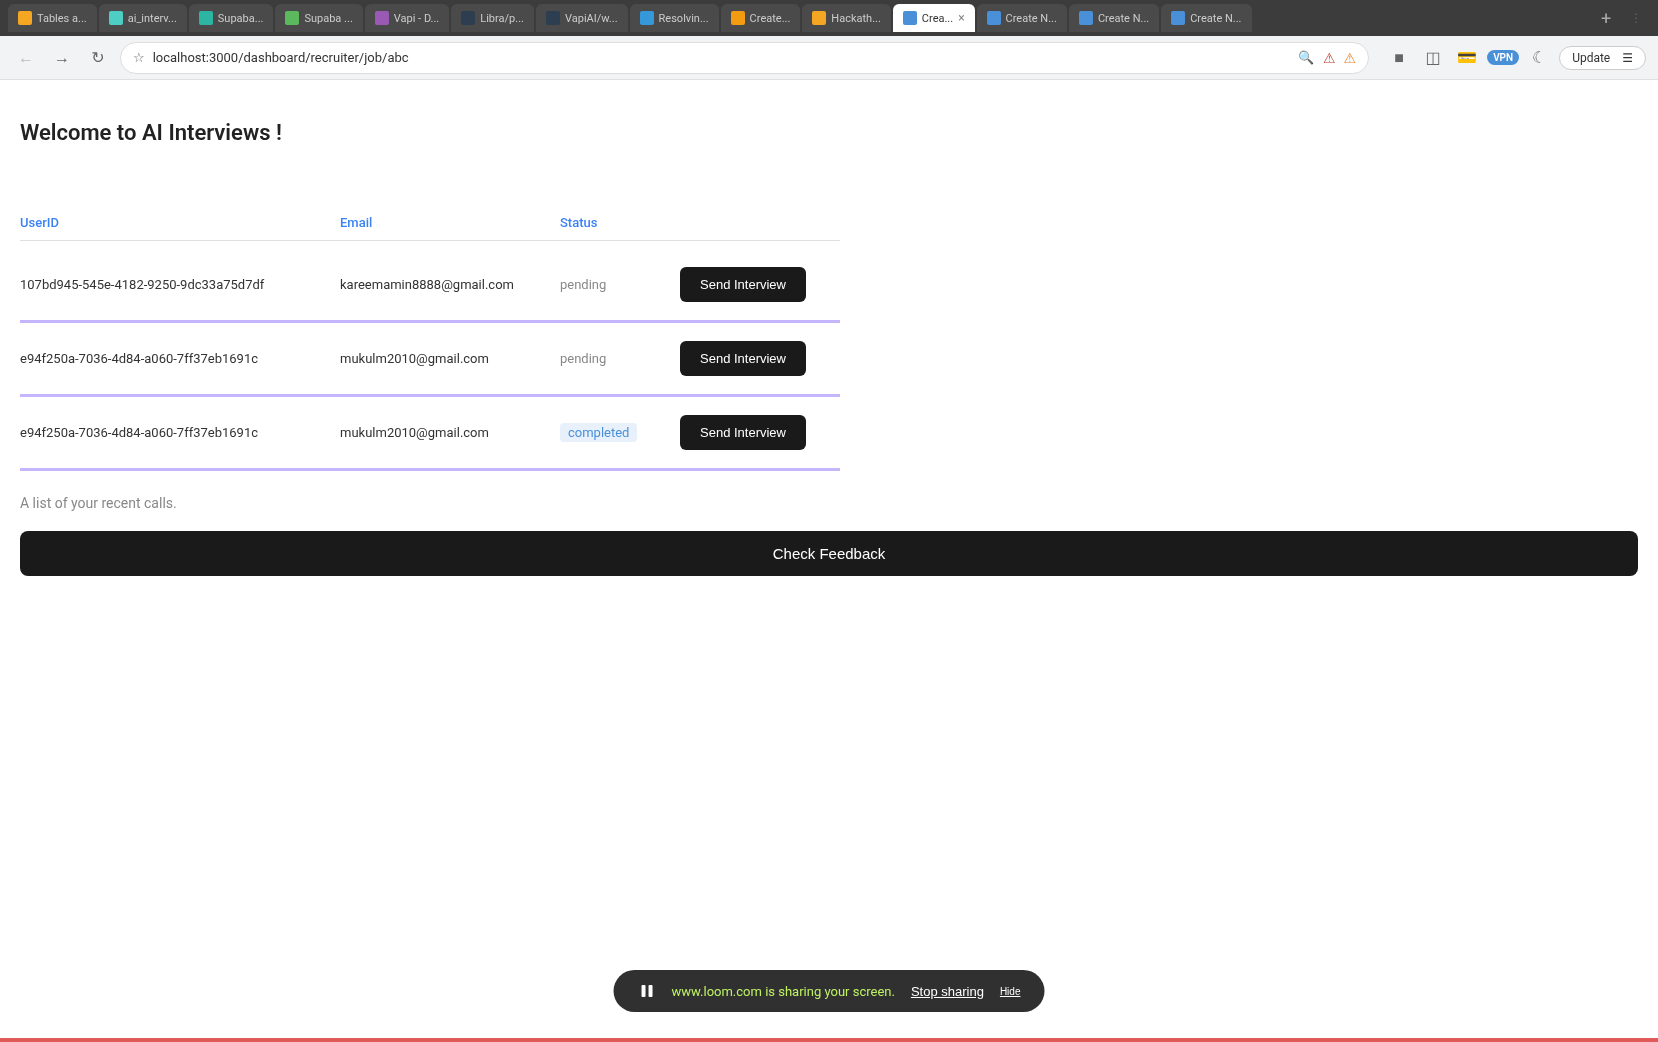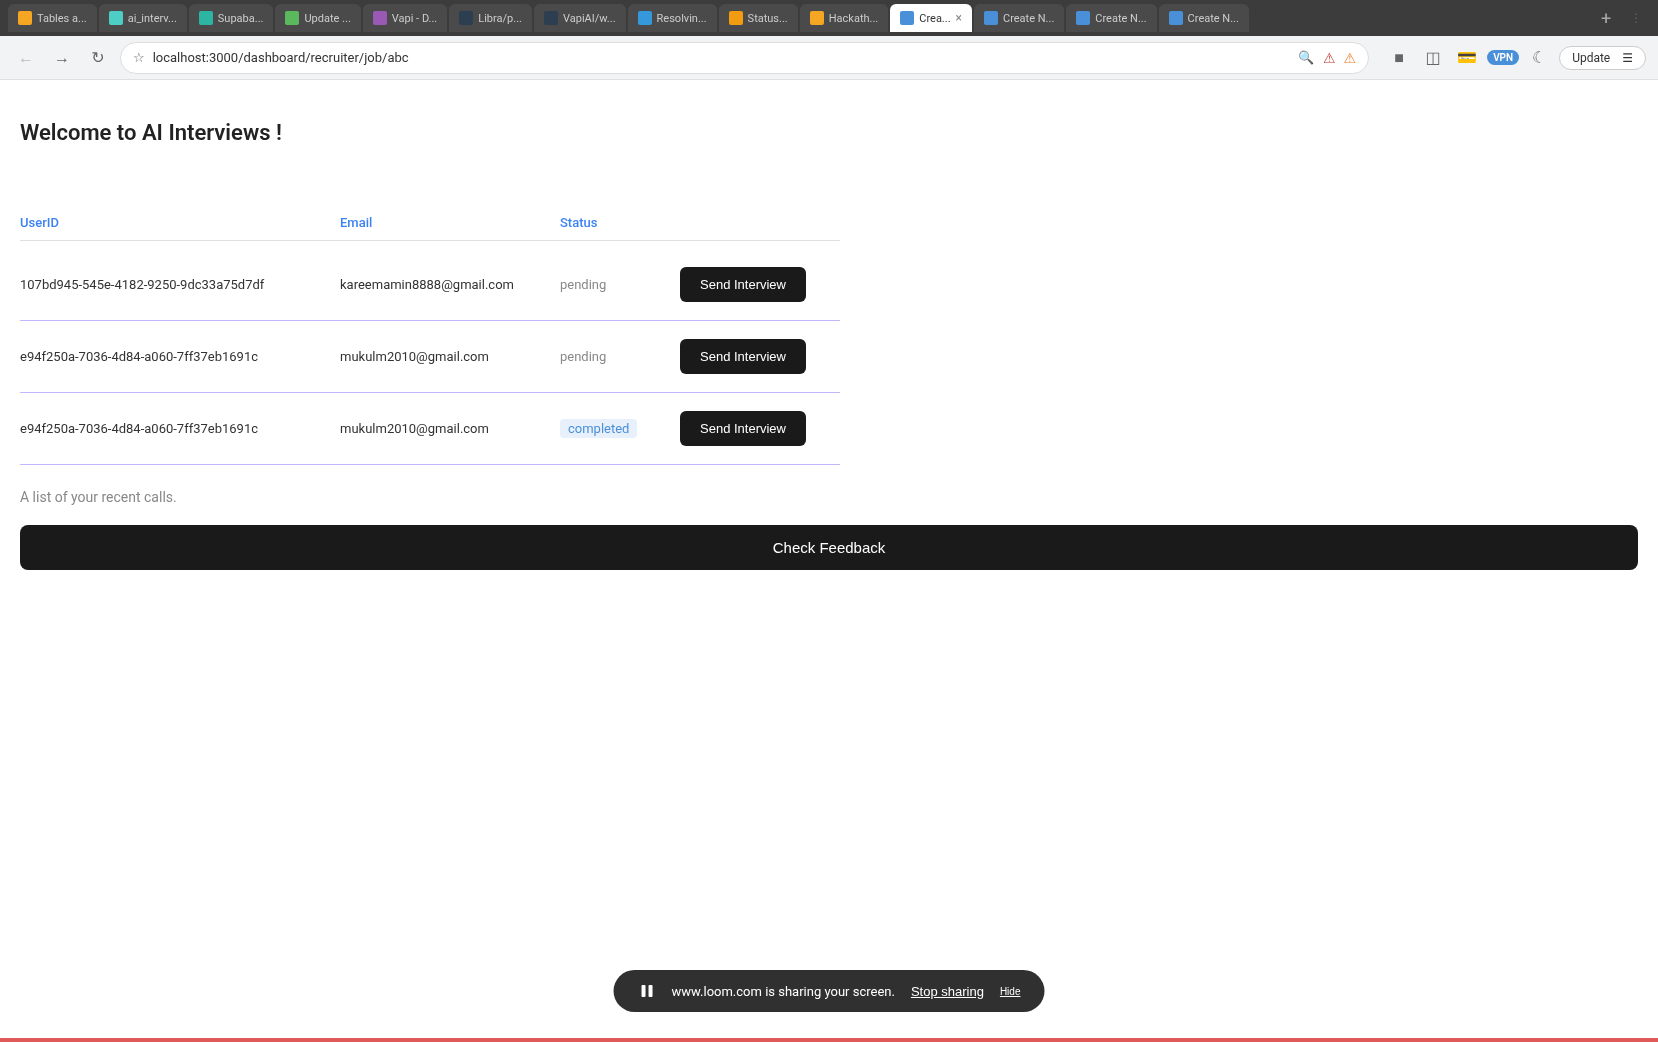--- a/index.html
+++ b/index.html
@@ -202,21 +202,21 @@
     .col-header {
       font-size: 13px;
       color: #3b82f6;
       font-weight: 500;
     }
 
     .table-row {
       display: grid;
       grid-template-columns: 320px 220px 120px 160px;
       padding: 18px 0;
-      border-bottom: 1px solid #c4b5fd;
+      border-bottom: 3px solid #c4b5fd;
       align-items: center;
     }
 
     .cell {
       font-size: 13px;
       color: #333;
     }
 
     .status-pending {
       font-size: 13px;
@@ -293,21 +293,21 @@
     }
 
     .loom-pause-bar {
       width: 4px;
       height: 12px;
       background: #fff;
       border-radius: 1px;
     }
 
     .loom-text {
-      color: #ffffff;
+      color: #bef264;
     }
 
     .loom-stop-btn {
       background: none;
       border: none;
       color: #fff;
       cursor: pointer;
       font-size: 13px;
       text-decoration: underline;
     }
@@ -356,41 +356,41 @@
         <div class="tab">
           <div class="tab-favicon fav-cyan"></div>
           <span class="tab-label">ai_interv...</span>
         </div>
         <div class="tab">
           <div class="tab-favicon fav-teal"></div>
           <span class="tab-label">Supaba...</span>
         </div>
         <div class="tab">
           <div class="tab-favicon fav-green"></div>
-          <span class="tab-label">Update ...</span>
+          <span class="tab-label">Supaba ...</span>
         </div>
         <div class="tab">
           <div class="tab-favicon fav-purple"></div>
           <span class="tab-label">Vapi - D...</span>
         </div>
         <div class="tab">
           <div class="tab-favicon fav-dark"></div>
           <span class="tab-label">Libra/p...</span>
         </div>
         <div class="tab">
           <div class="tab-favicon fav-dark"></div>
           <span class="tab-label">VapiAI/w...</span>
         </div>
         <div class="tab">
           <div class="tab-favicon fav-blue"></div>
           <span class="tab-label">Resolvin...</span>
         </div>
         <div class="tab">
           <div class="tab-favicon fav-yellow"></div>
-          <span class="tab-label">Status...</span>
+          <span class="tab-label">Create...</span>
         </div>
         <div class="tab">
           <div class="tab-favicon fav-orange"></div>
           <span class="tab-label">Hackath...</span>
         </div>
         <div class="tab active">
           <div class="tab-favicon fav-active"></div>
           <span class="tab-label">Crea...</span>
           <span class="tab-close">×</span>
         </div>

